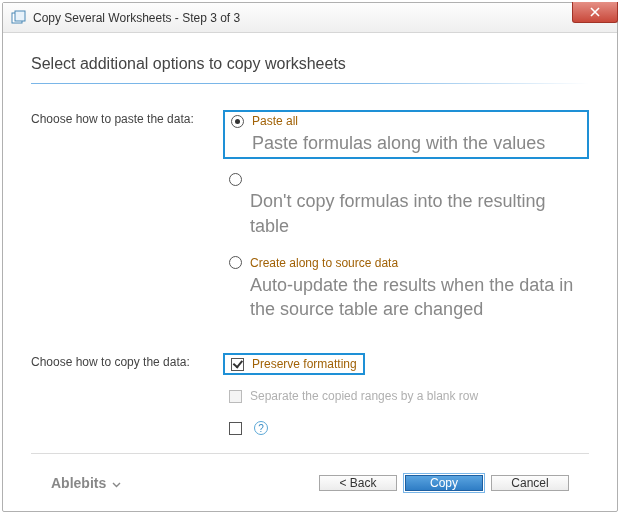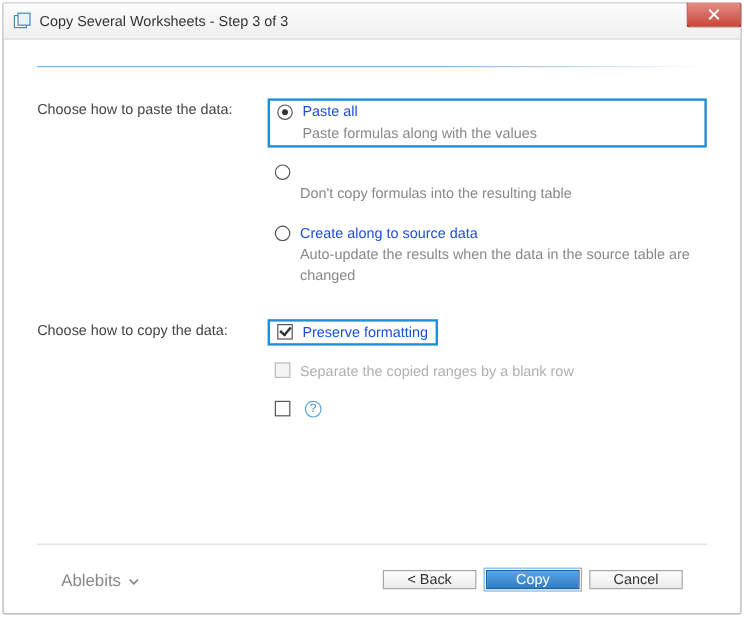--- a/index.html
+++ b/index.html
@@ -6,40 +6,40 @@
   body{background:#fff;width:620px;height:514px;overflow:hidden}
   .chrome{width:616px;height:510px;margin:2px;border:1px solid #b0b0b0;border-radius:2px;background:#fff;display:flex;flex-direction:column}
   .titlebar{height:30px;background:linear-gradient(#fdfdfd,#efefef);border-bottom:1px solid #d6d6d6;display:flex;align-items:center;padding:0 0 0 8px;position:relative}
   .title-icon{width:16px;height:16px;margin-right:6px;display:inline-flex;align-items:center;justify-content:center}
   .title-text{font-size:12px;color:#333}
   .close-btn{position:absolute;top:-1px;right:-1px;width:46px;height:21px;background:linear-gradient(#e58f85,#c8483a);border:1px solid #a13327;border-top:none;border-radius:0 0 3px 3px;display:flex;align-items:center;justify-content:center;cursor:default}
   .close-btn svg{display:block}
   .client{flex:1;padding:22px 28px 0 28px;display:flex;flex-direction:column}
   .page-title{font-size:16px;color:#444;font-weight:400;margin-bottom:10px}
   .hrule{height:1px;background:linear-gradient(to right,#7ab6e8 0%,#7ab6e8 60%,rgba(122,182,232,0) 100%);margin-bottom:26px}
-  .body{display:flex;flex-direction:column;gap:24px}
+  .body{display:flex;flex-direction:column;gap:8px}
   .row{display:flex;align-items:flex-start}
   .left-col{width:192px;font-size:12px;color:#444;padding-top:2px}
   .right-col{flex:1;display:flex;flex-direction:column;gap:10px}
   .opt{display:flex;flex-direction:column;gap:3px;padding:4px 6px}
   .opt.hdr-row{flex-direction:row;align-items:center;gap:8px}
   .opt-header{display:flex;align-items:center;gap:8px}
-  .opt-label{font-size:12px;color:#1d4ed8}
-  .opt-desc{font-size:12px;color:#888;margin-left:21px;line-height:1.35}
+  .opt-label{font-size:12px;color:#a16207}
+  .opt-desc{font-size:18px;color:#888;margin-left:21px;line-height:1.35}
   .radio,.check{width:13px;height:13px;border:1px solid #555;background:#fff;display:inline-flex;align-items:center;justify-content:center;flex:none}
   .radio{border-radius:50%}
   .radio.checked::after{content:"";width:5px;height:5px;border-radius:50%;background:#333}
   .check.checked::after{content:"";width:4px;height:7px;border:solid #333;border-width:0 2px 2px 0;transform:rotate(40deg) translate(-1px,-1px)}
   .check.disabled{border-color:#bbb;background:#f4f4f4}
   .disabled .opt-label,.opt-label.disabled{color:#b0b0b0}
   .hl{border:2px solid #1e90d6;padding:2px 6px}
   .hl.inline{display:inline-flex}
   .help{width:14px;height:14px;border:1px solid #5aa7d6;border-radius:50%;color:#3a8cc4;font-size:10px;display:inline-flex;align-items:center;justify-content:center;margin-left:4px}
   .footer{margin-top:auto;height:58px;border-top:1px solid #dcdcdc;display:flex;align-items:center;padding:0 20px;gap:8px}
-  .brand{font-size:14px;color:#888;font-weight:400}
+  .brand{font-size:14px;color:#888;font-weight:700}
   .brand-caret{margin-left:2px}
   .spacer{flex:1}
   .btn{min-width:78px;height:16px;border:1px solid #a7a7a7;background:linear-gradient(#fdfdfd,#ececec);font-size:12px;color:#333;display:inline-flex;align-items:center;justify-content:center;padding:0 12px;cursor:default}
   .btn.primary{background:linear-gradient(#5aa4e0,#2f7dc5);border:1px solid #1e5fa0;outline:1px solid #7ab6e8;outline-offset:1px;color:#fff}
 </style>
 </head>
 <body>
 
 <div class="chrome">
   <div class="titlebar">
@@ -51,20 +51,21 @@
     </span>
     <span class="title-text">Copy Several Worksheets - Step 3 of 3</span>
     <div class="close-btn">
       <svg width="10" height="10" viewBox="0 0 10 10">
           <path d="M1 1 L9 9 M9 1 L1 9" stroke="#fff" stroke-width="1.6"></path>
         </svg>
     </div>
   </div>
 
   <div class="client">
+    <div class="page-title">Select additional options to copy worksheets</div>
     <div class="hrule"></div>
 
     <div class="body">
       <div class="row">
         <div class="left-col">Choose how to paste the data:</div>
         <div class="right-col">
           <div class="opt hl">
             <div class="opt-header">
               <span class="radio checked"></span>
               <span class="opt-label">Paste all</span>
@@ -80,21 +81,21 @@
           <div class="opt">
             <div class="opt-header">
               <span class="radio"></span>
               <span class="opt-label">Create along to source data</span>
             </div>
             <div class="opt-desc">Auto-update the results when the data in the source table are changed</div>
           </div>
         </div>
       </div>
 
-      <div class="row" style="margin-top:1px">
+      <div class="row" style="margin-top:20px">
         <div class="left-col">Choose how to copy the data:</div>
         <div class="right-col">
           <div>
             <div class="opt hdr-row hl inline">
               <span class="check checked"></span>
               <span class="opt-label">Preserve formatting</span>
             </div>
           </div>
           <div class="opt hdr-row disabled">
             <span class="check disabled"></span>

